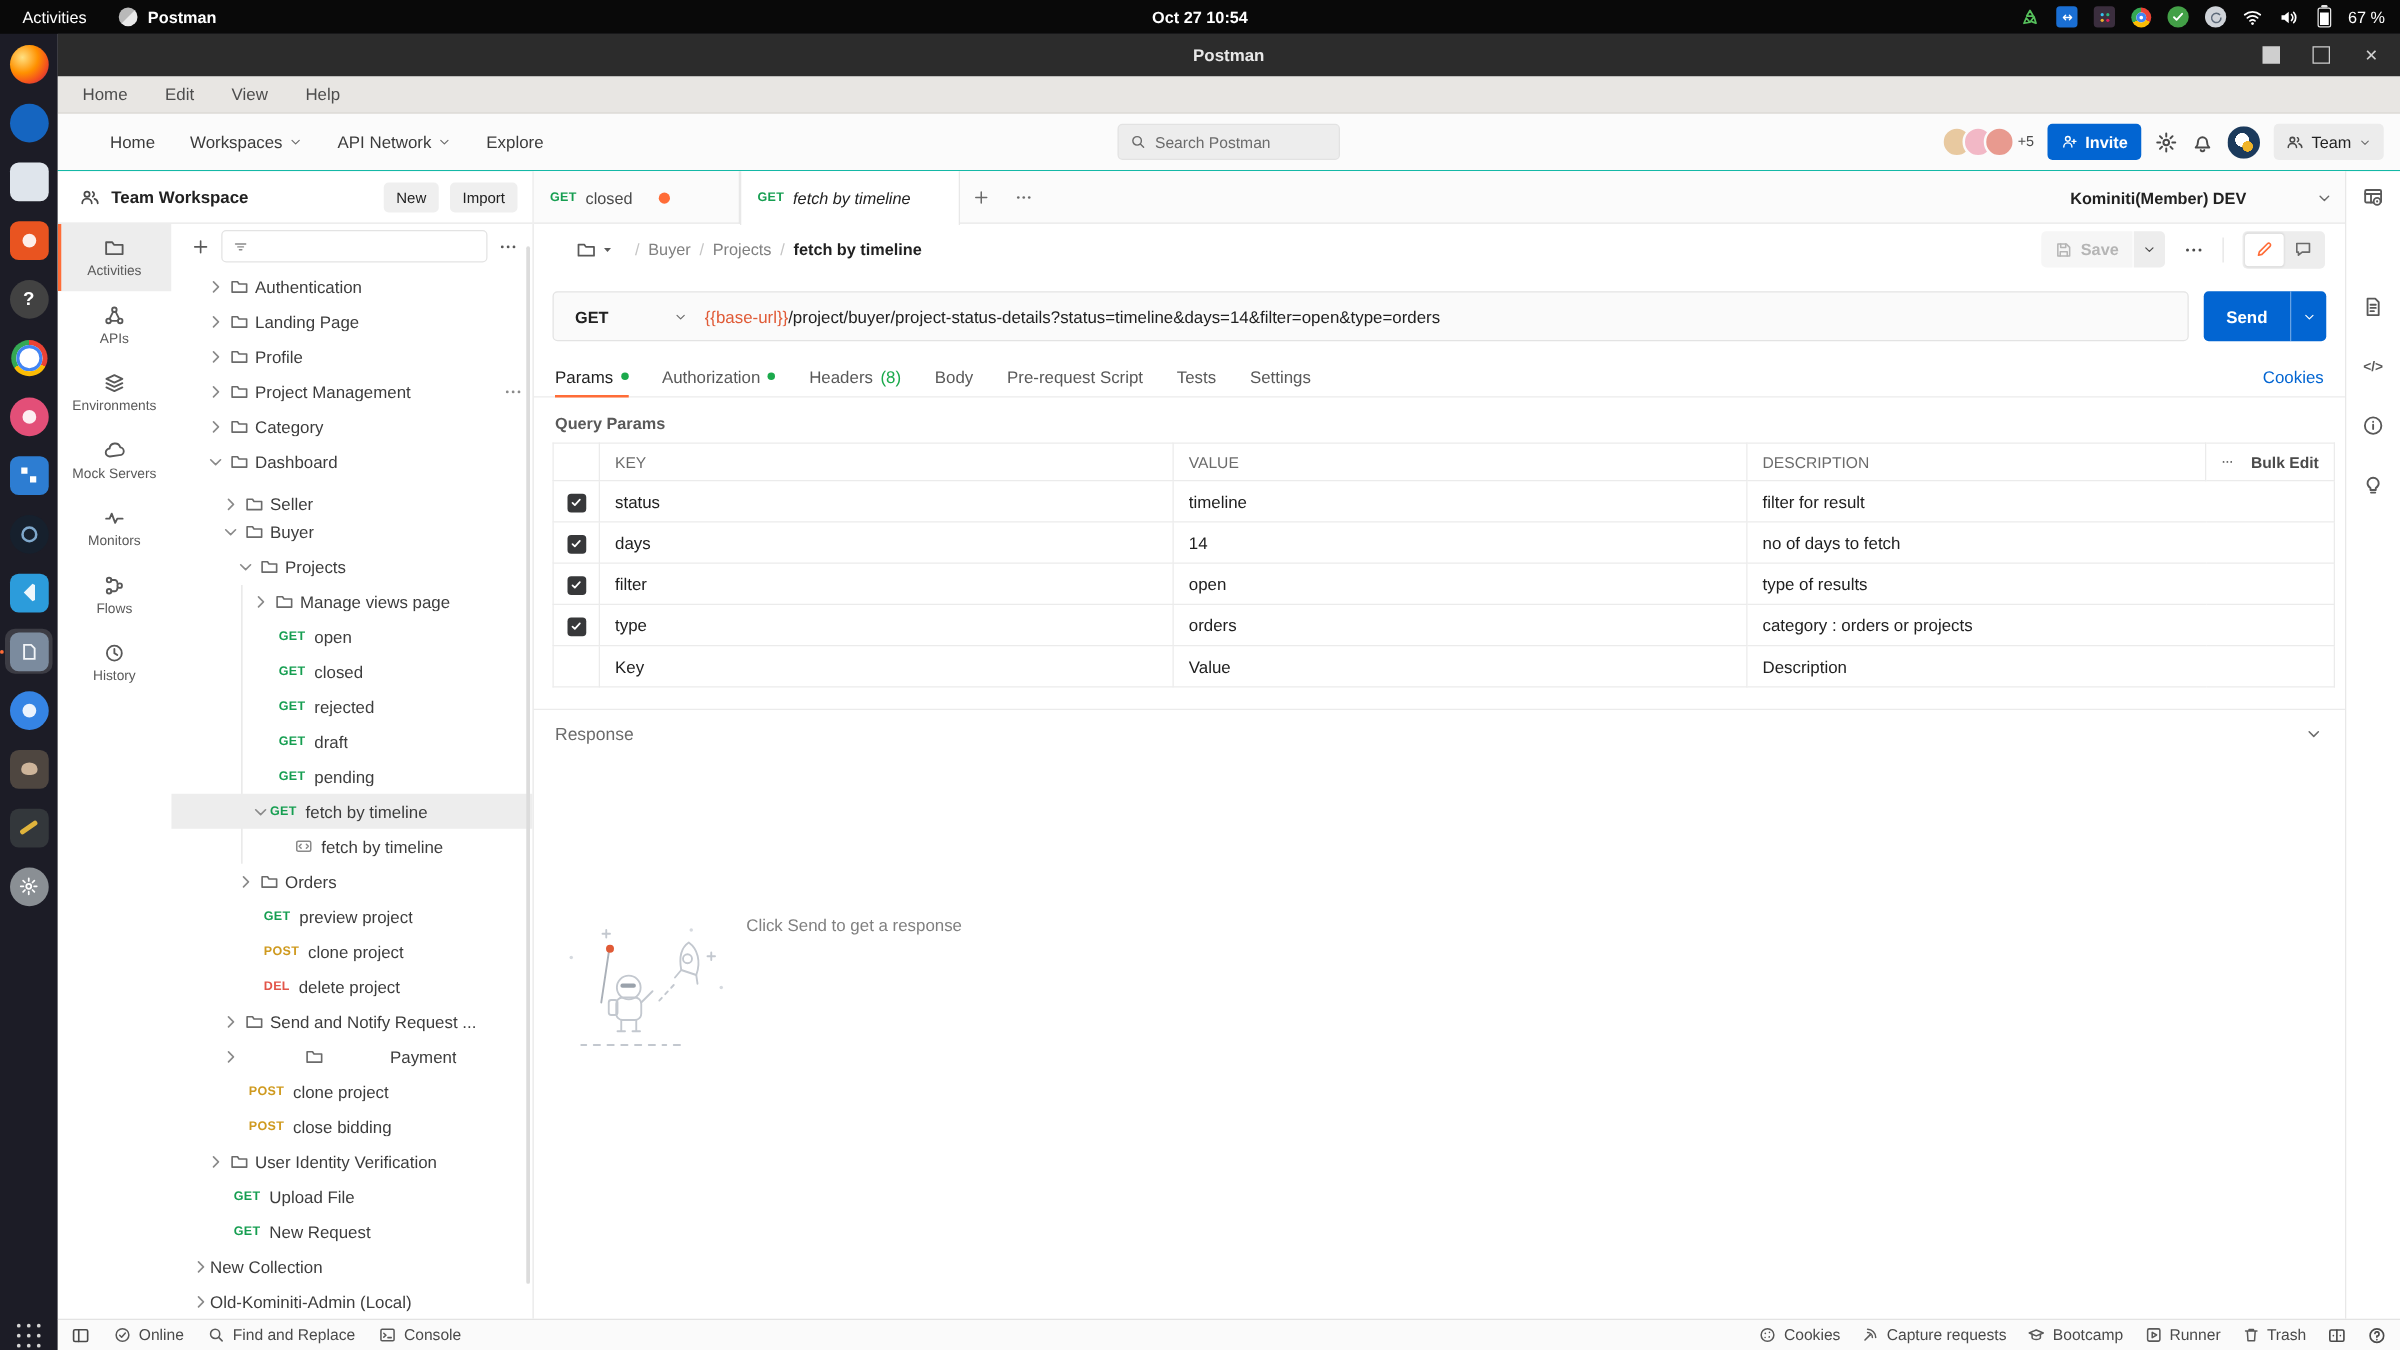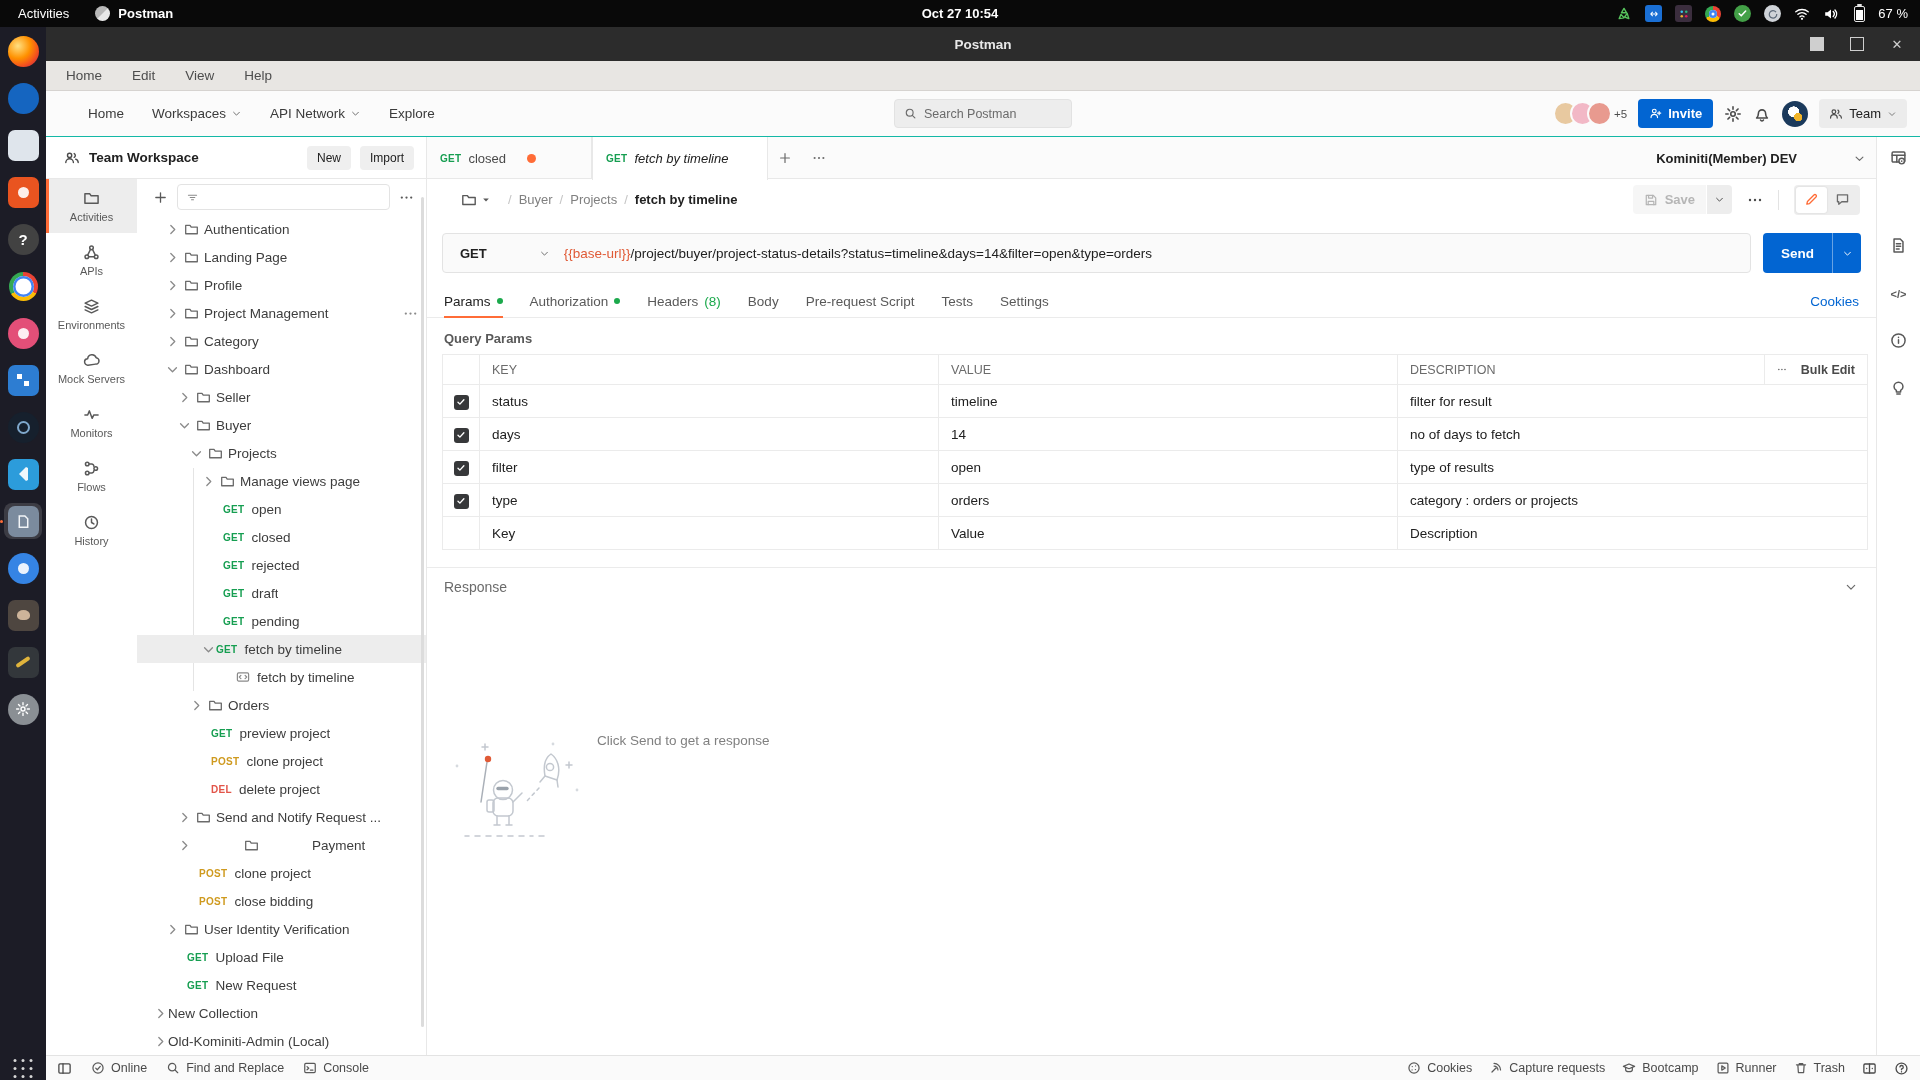--- a/index.html
+++ b/index.html
@@ -605,21 +605,21 @@
                     <path d="M3.8 6.2 8 10.4l4.2-4.2"></path>
                   </svg>
                 </span>
                 <span class="ic fold">
                   <svg viewBox="0 0 16 16" fill="none" stroke="currentColor" stroke-width="1.4" stroke-linecap="round" stroke-linejoin="round">
                     <path d="M1.8 3.6h4.6l1.3 1.9h6.5v7H1.8z"></path>
                   </svg>
                 </span>
                 <span class="tname">Dashboard</span>
               </div>
-              <div class="trow" style="padding-left: 40px;">
+              <div class="trow" style="padding-left: 40px; align-items: flex-end;">
                 <span class="ic chv">
                   <svg viewBox="0 0 16 16" fill="none" stroke="currentColor" stroke-width="1.4" stroke-linecap="round" stroke-linejoin="round">
                     <path d="M6.2 3.8 10.4 8l-4.2 4.2"></path>
                   </svg>
                 </span>
                 <span class="ic fold">
                   <svg viewBox="0 0 16 16" fill="none" stroke="currentColor" stroke-width="1.4" stroke-linecap="round" stroke-linejoin="round">
                     <path d="M1.8 3.6h4.6l1.3 1.9h6.5v7H1.8z"></path>
                   </svg>
                 </span>

